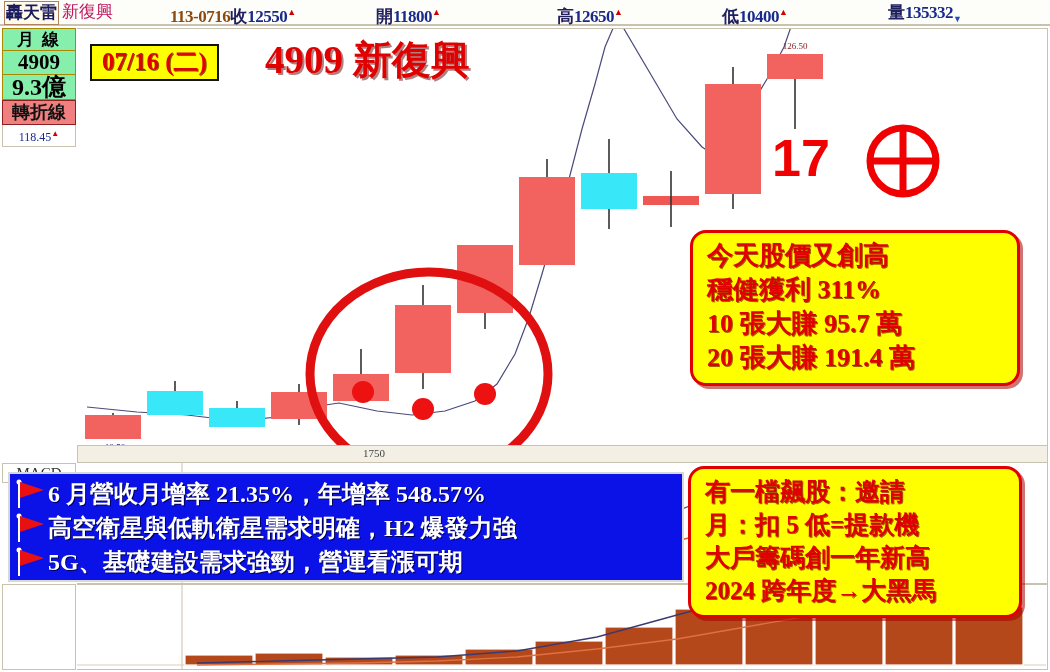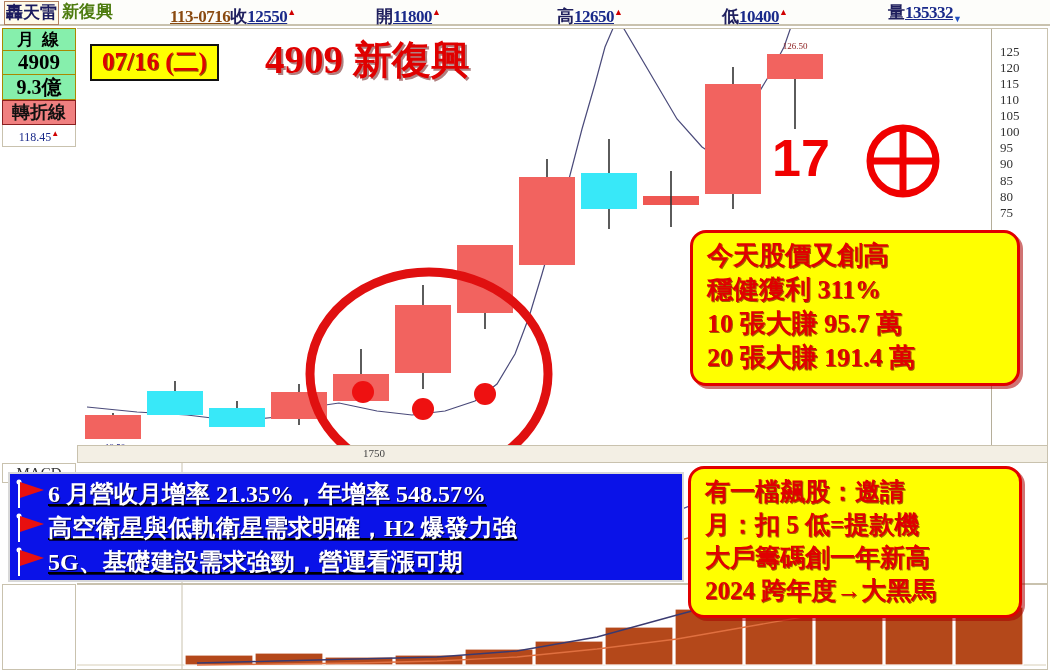--- a/index.html
+++ b/index.html
@@ -22,39 +22,39 @@
     color:#202060;
   }
   .qb-name-box{
     position:absolute; left:4px; top:1px;
     border:1px solid #b08060; background:#fffbe8;
     padding:0 1px; font-size:17px; line-height:22px; font-weight:700;
     color:#1a1a5e;
   }
   .qb-name2{
     position:absolute; left:62px; top:1px;
-    font-size:17px; line-height:22px; font-weight:700; color:#4d7c0f;
+    font-size:17px; line-height:22px; font-weight:400; color:#be185d;
   }
   .qb-field{ position:absolute; top:1px; font-size:17px; line-height:23px; white-space:nowrap; }
   .qb-field .lbl{ color:#20205e; font-weight:700; }
-  .qb-field .val{ color:#1a2a8a; font-weight:700; text-decoration:underline; letter-spacing:-0.5px;}
+  .qb-field .val{ color:#1a2a8a; font-weight:700; letter-spacing:-0.5px;}
   .qb-field .val.brown{ color:#8a4a10; }
   .qb-up{ color:#d00000; font-size:9px; vertical-align:super; }
   .qb-dn{ color:#2050c0; font-size:9px; vertical-align:sub; }
 
   
   .leftcol{ position:absolute; left:2px; top:28px; width:74px; }
   .lc-yellow{
     background:#86efac; border:1px solid #aa8800;
     color:#000; text-align:center; font-family:"Liberation Serif",serif;
     font-weight:700;
   }
   .lc-r1{ font-size:17px; line-height:21px; letter-spacing:8px; padding-left:6px;}
   .lc-r2{ font-size:21px; line-height:23px; }
-  .lc-r3{ font-size:20px; line-height:24px; }
+  .lc-r3{ font-size:24px; line-height:24px; }
   .lc-pink{
     background:#f08080; border:1px solid #8a2020; color:#111;
     text-align:center; font-size:18px; line-height:23px; font-weight:700;
     font-family:"Liberation Serif",serif;
   }
   .lc-val{
     background:#fff; border:1px solid #c9c2ae; border-top:none;
     text-align:center; color:#1a2a8a; font-size:12px; line-height:17px;
     font-family:"Liberation Serif",serif;
   }
@@ -149,21 +149,21 @@
   #ybox-top{ left:690px; top:230px; width:330px; }
   #ybox-bottom{ left:688px; top:466px; width:334px; }
   #ybox-bottom .ln{ font-size:25px; line-height:33px; }
 
   
   .bluebox{
     position:absolute; left:8px; top:472px; width:676px; height:110px;
     background:#0a12e8; border:2px solid #d8d8d8;
     padding:3px 4px;
   }
-  .bluerow{ display:flex; align-items:center; height:34px;text-decoration:underline; }
+  .bluerow{ display:flex; align-items:center; height:34px; }
   .flagwrap{ width:34px; flex:0 0 34px; height:30px; position:relative; }
   .bluerow .txt{
     color:#ffffff; font-family:"Liberation Serif",serif;
     font-weight:700; font-size:24px; line-height:30px; white-space:nowrap;
     text-shadow:1px 1px 0 #000050;
   }
 </style>
 </head>
 <body>
 
@@ -279,33 +279,20 @@
         <text x="38" y="421" text-anchor="middle" font-family="Liberation Serif, serif" font-size="9" fill="#2a2a8a">19.50</text>
 
         <circle cx="286" cy="363" r="11" fill="#ee1111"></circle>
         <circle cx="346" cy="380" r="11" fill="#ee1111"></circle>
         <circle cx="408" cy="365" r="11" fill="#ee1111"></circle>
 
         <ellipse cx="352" cy="345" rx="119" ry="102" fill="none" stroke="#e01010" stroke-width="9"></ellipse>
       </svg>
     </div>
 
-    <div class="axis-right">
-      <div class="tick" style="top:17px;">125</div>
-      <div class="tick" style="top:33px;">120</div>
-      <div class="tick" style="top:49px;">115</div>
-      <div class="tick" style="top:65px;">110</div>
-      <div class="tick" style="top:81px;">105</div>
-      <div class="tick" style="top:97px;">100</div>
-      <div class="tick" style="top:113px;">95</div>
-      <div class="tick" style="top:129px;">90</div>
-      <div class="tick" style="top:146px;">85</div>
-      <div class="tick" style="top:162px;">80</div>
-      <div class="tick" style="top:178px;">75</div>
-    </div>
   </div>
 
   <div class="datestrip">
     <span class="dlbl" style="left:285px;">1750</span>
   </div>
 
   <div class="macd-label">MACD</div>
   <div class="macdpanel">
     <svg width="969" height="120" viewBox="0 0 969 120">
       <line x1="105" y1="0" x2="105" y2="120" stroke="#c9c2ae" stroke-width="1"></line>

